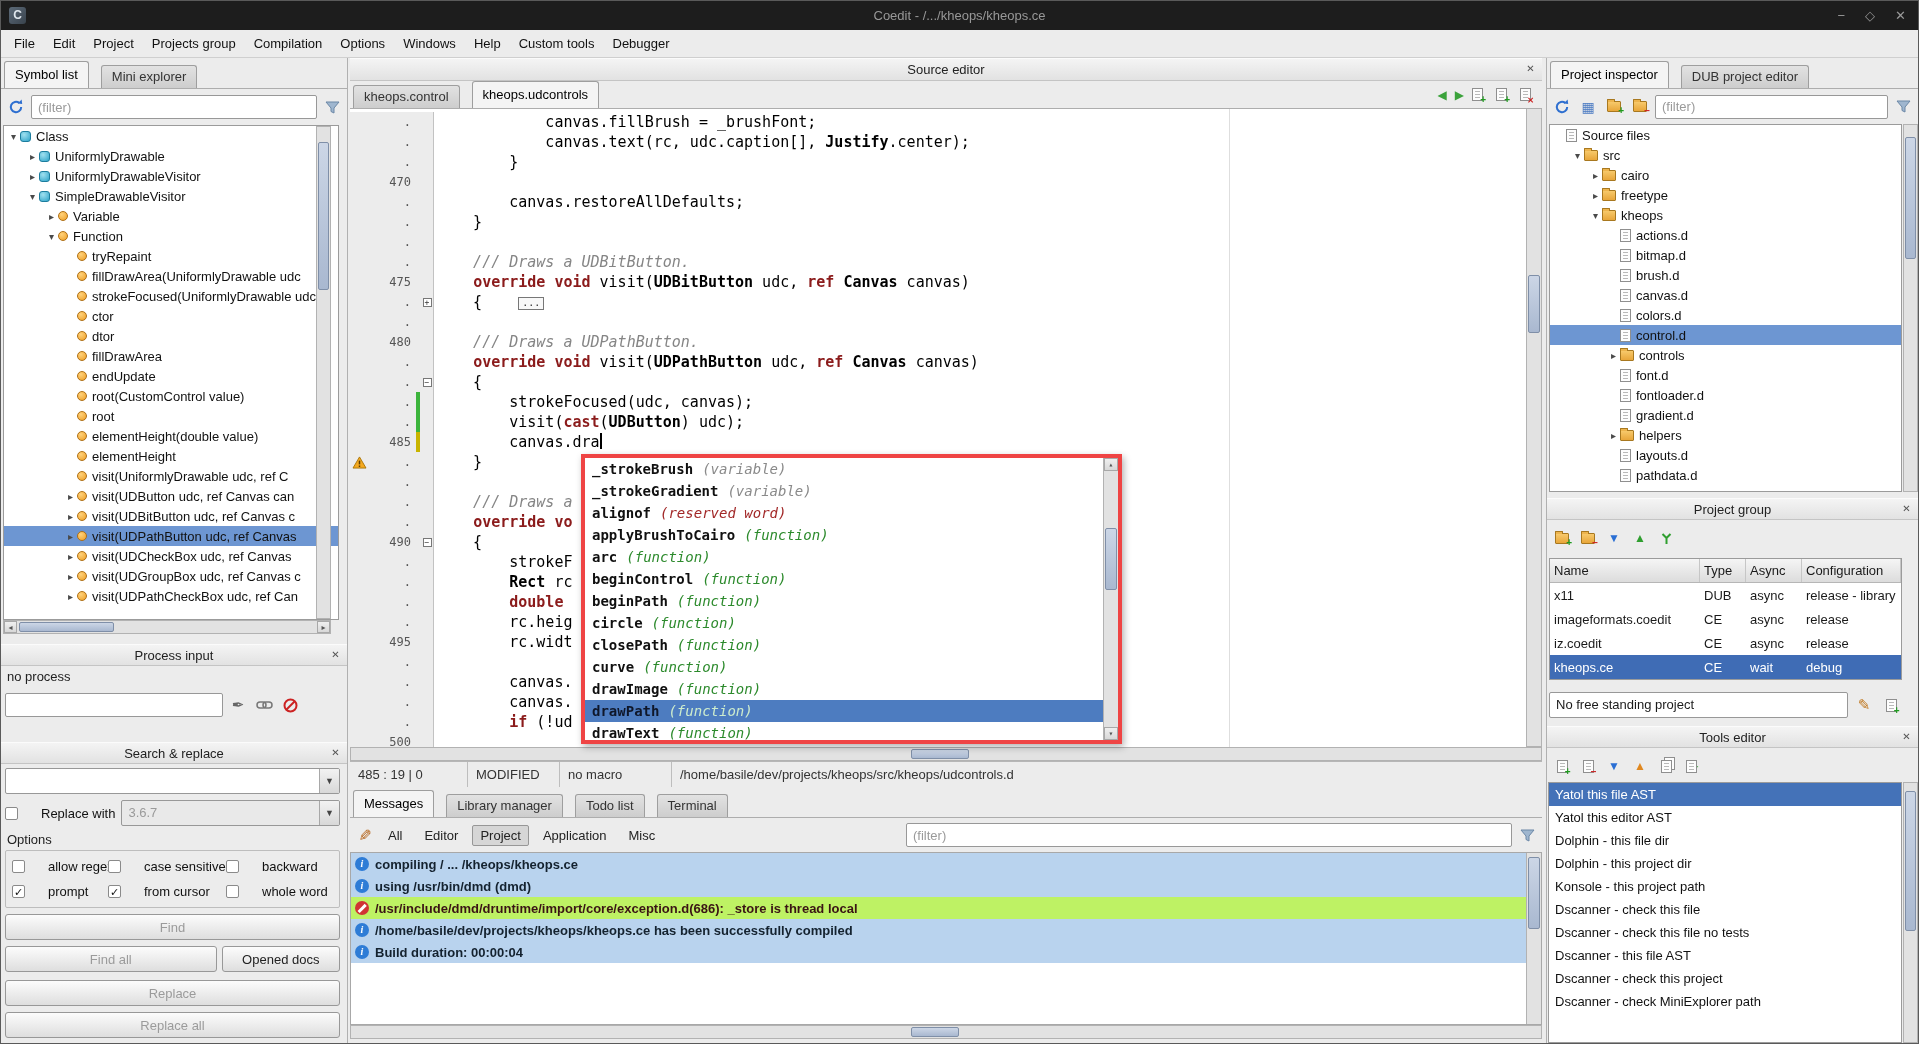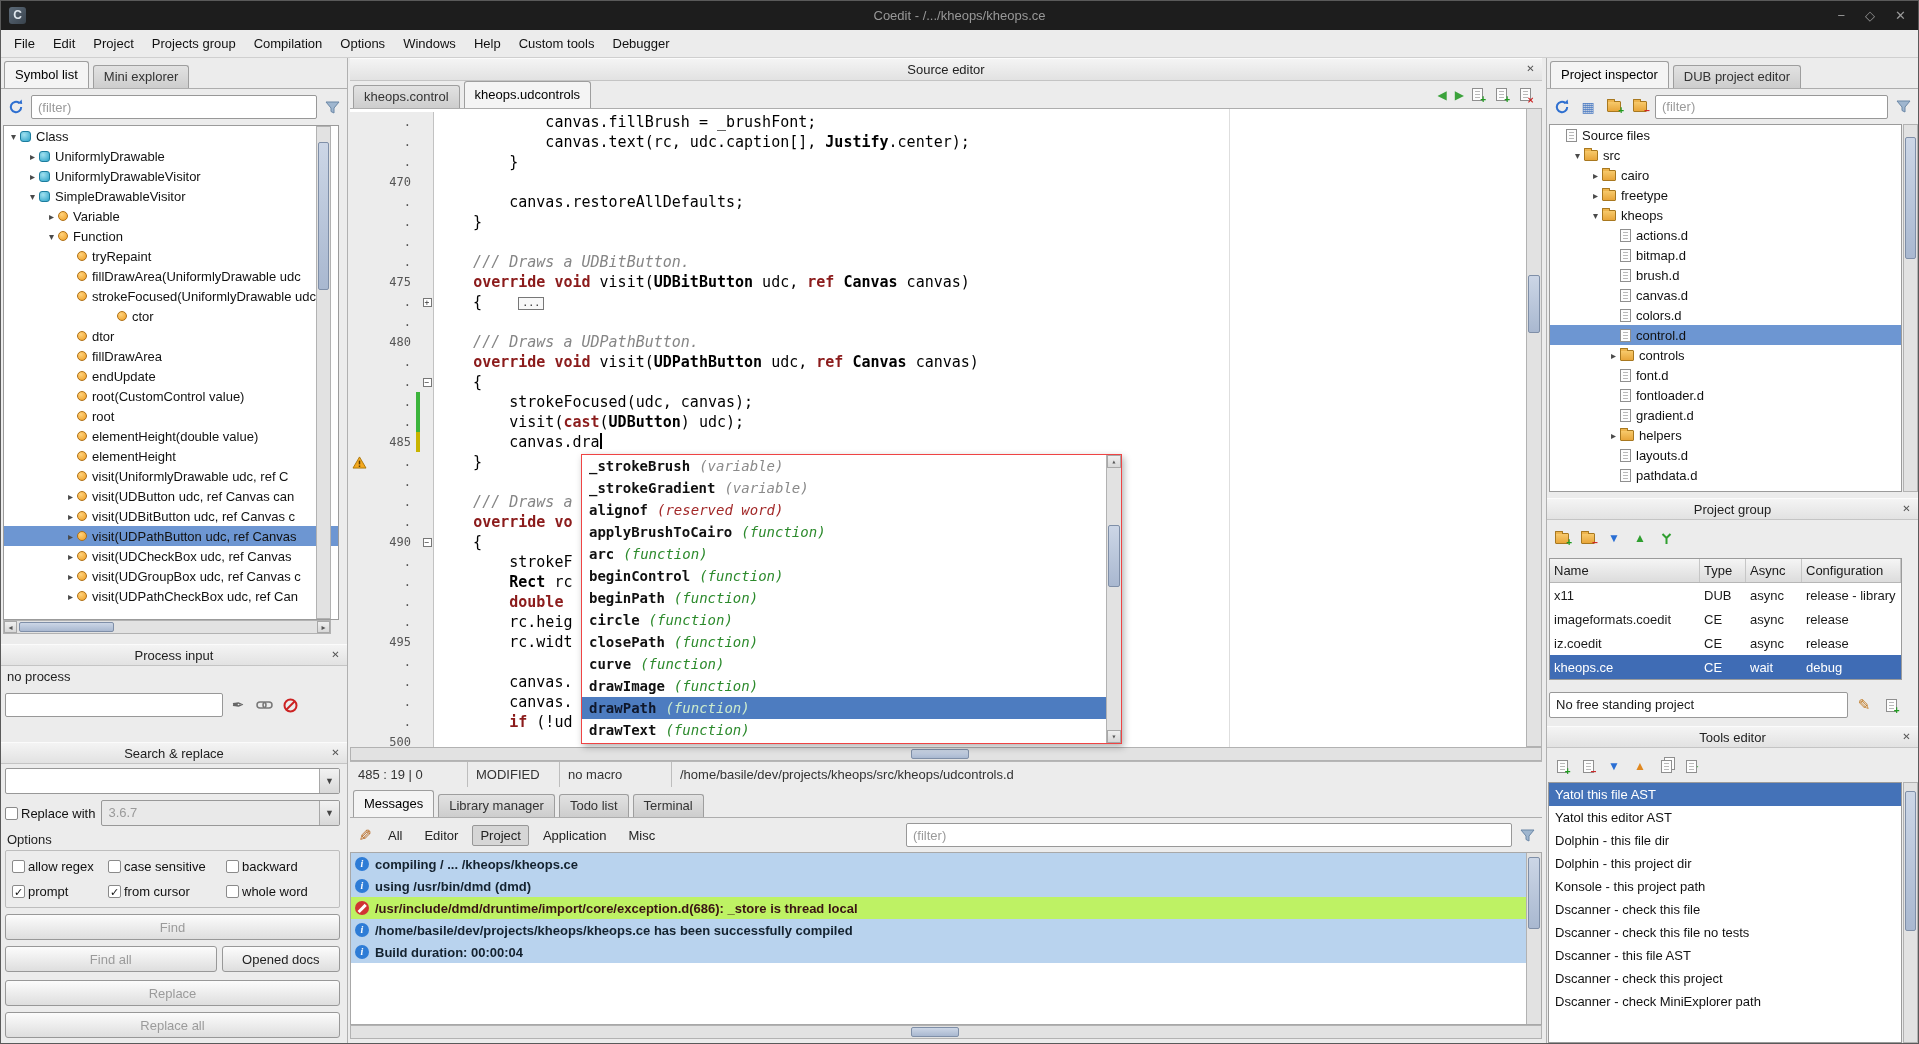--- a/index.html
+++ b/index.html
@@ -11,21 +11,21 @@
 .tb-title{position:absolute;left:0;right:0;top:0;height:29px;text-align:center;line-height:29px;font-size:13px}
 .tb-controls{position:absolute;right:12px;top:0;height:29px;display:flex;align-items:center;gap:20px;font-size:13px;color:#9a9a9a}
 .menubar{position:absolute;left:0;top:29px;right:0;height:28px;background:#ececec;border-bottom:1px solid #cfcfcf;display:flex;align-items:center;padding:0 4px}
 .menu-item{padding:5px 9px;color:#111;white-space:nowrap}
 
 .panel{position:absolute;top:57px;bottom:0;background:#ececec}
 #left-panel{left:0;width:347px;border-right:1px solid #b0b0b0}
 #center-panel{left:349px;width:1192px}
 #right-panel{left:1545px;right:0;border-left:1px solid #b0b0b0}
 
-.tabbar{position:absolute;display:flex;align-items:flex-end;gap:4px;padding-left:3px;border-bottom:1px solid #adadad;background:#ececec}
+.tabbar{position:absolute;display:flex;align-items:flex-end;gap:12px;padding-left:3px;border-bottom:1px solid #adadad;background:#ececec}
 .tab{background:linear-gradient(#e2e2e2,#cdcdcd);border:1px solid #9e9e9e;border-bottom:none;border-radius:3px 3px 0 0;padding:0 10px;font-size:13px;color:#333;height:23px;line-height:22px;white-space:nowrap}
 .tab.active{background:#f4f4f4;height:27px;line-height:26px;color:#000}
 
 .section-header{position:absolute;left:0;right:0;height:22px;background:linear-gradient(#f4f4f4,#e2e2e2);border-top:1px solid #fbfbfb;border-bottom:1px solid #c4c4c4;text-align:center;font-size:13px;color:#222;line-height:21px}
 .xbtn{position:absolute;right:5px;top:4px;width:13px;height:13px;line-height:12px;text-align:center;font-size:10px;color:#555}
 .toolbar{position:absolute;display:flex;align-items:center;gap:4px;padding:0 4px}
 .icon-btn{width:22px;height:22px;display:flex;align-items:center;justify-content:center;flex:none}
 .filter-input{flex:1;height:24px;border:1px solid #989898;border-radius:2px;background:#fff;padding:0 6px;font-size:13px;font-family:"Liberation Sans",sans-serif;color:#222;min-width:30px}
 .filter-input::placeholder{color:#9a9a9a}
 
@@ -62,21 +62,21 @@
 .cl-fold{width:13px;background:#ececec;border-right:1px solid #c2c2c2;flex:none;display:flex;align-items:center;justify-content:center}
 .fold-box{width:9px;height:9px;border:1px solid #777;background:#fff;font-size:8px;line-height:7px;text-align:center;color:#333}
 .cl-text{white-space:pre;padding-left:3px;color:#000}
 .sy-p{color:#000}
 .sy-k{color:#8b1b1b;font-weight:bold}
 .sy-t{color:#000;font-weight:bold}
 .sy-c{color:#858585;font-style:italic}
 .inline-fold{display:inline-block;border:1px solid #777;font-size:10px;line-height:9px;padding:0 3px 2px;color:#333;background:#f8f8f8;vertical-align:1px}
 .cursor{display:inline-block;width:2px;height:16px;background:#000;vertical-align:-2px}
 
-#completion{position:absolute;left:580px;top:453px;width:541px;height:290px;background:#fff;border:1px solid #ef4444;font-family:"DejaVu Sans Mono",monospace;font-size:14px;z-index:50;box-shadow:2px 3px 7px rgba(0,0,0,.3);overflow:hidden}
+#completion{position:absolute;left:580px;top:453px;width:541px;height:290px;background:#fff;border:4px solid #ef4444;font-family:"DejaVu Sans Mono",monospace;font-size:14px;z-index:50;box-shadow:2px 3px 7px rgba(0,0,0,.3);overflow:hidden}
 .comp-row{height:22px;line-height:22px;padding-left:7px;white-space:nowrap}
 .comp-row .nm{font-weight:bold;color:#101010}
 .comp-row .kd{font-style:italic;margin-left:9px}
 .kd-variable{color:#8a8a8a}
 .kd-reserved{color:#a22828}
 .kd-function{color:#2c8a2c}
 .comp-row.sel{background:#4d7cc0}
 .comp-row.sel .nm{color:#0f172a}
 .comp-row.sel .kd-function{color:#cdeccd}
 
@@ -95,21 +95,21 @@
 .pg-hc{padding:4px 4px 0;border-right:1px solid #c6c6c6;overflow:hidden;white-space:nowrap}
 .pg-row{display:flex;height:24px;align-items:center}
 .pg-row.sel{background:#3f6cb5;color:#fff}
 .pg-cell{padding:0 4px;overflow:hidden;white-space:nowrap}
 .c0{width:150px;flex:none}.c1{width:46px;flex:none}.c2{width:56px;flex:none}.c3{flex:1}
 .tool-row{height:23px;line-height:23px;padding-left:6px;font-size:13px;white-space:nowrap;color:#111}
 .tool-row.sel{background:#4472b8;color:#fff}
 
 .sr-btn{position:absolute;height:26px;background:linear-gradient(#fcfcfc,#dedede);border:1px solid #989898;border-radius:3px;font-size:13px;display:flex;align-items:center;justify-content:center;color:#222}
 .sr-btn.disabled{color:#9b9b9b}
-.cb{display:flex;align-items:center;gap:3px;font-size:13px;color:#111;white-space:nowrap}
+.cb{display:flex;align-items:center;gap:23px;font-size:13px;color:#111;white-space:nowrap}
 .cb .box{width:13px;height:13px;border:1px solid #8a8a8a;background:#fff;border-radius:2px;font-size:11px;line-height:12px;text-align:center;color:#111;flex:none}
 .combo{display:flex;height:26px;border:1px solid #989898;border-radius:2px;background:#fff;overflow:hidden}
 .combo .val{flex:1;padding:4px 6px;white-space:nowrap;overflow:hidden}
 .combo .arr{width:20px;background:linear-gradient(#f2f2f2,#d8d8d8);border-left:1px solid #a8a8a8;text-align:center;line-height:24px;font-size:9px;color:#444}
 .combo.disabled{background:#e9e9e9}
 .combo.disabled .val{color:#9a9a9a}
 .arrow-ico{font-size:12px;line-height:1}
 </style>
 </head>
 <body>
@@ -197,21 +197,21 @@
         <div class="tree-row" style="padding-left: 60px;">
           <span class="tw"></span>
           <span class="ic-fn"></span>
           <span class="tree-label">fillDrawArea(UniformlyDrawable udc</span>
         </div>
         <div class="tree-row" style="padding-left: 60px;">
           <span class="tw"></span>
           <span class="ic-fn"></span>
           <span class="tree-label">strokeFocused(UniformlyDrawable udc</span>
         </div>
-        <div class="tree-row" style="padding-left: 60px; margin-left: 40px;">
+        <div class="tree-row" style="padding-left: 60px;">
           <span class="tw"></span>
           <span class="ic-fn"></span>
           <span class="tree-label">ctor</span>
         </div>
         <div class="tree-row" style="padding-left: 60px;">
           <span class="tw"></span>
           <span class="ic-fn"></span>
           <span class="tree-label">dtor</span>
         </div>
         <div class="tree-row" style="padding-left: 60px;">

